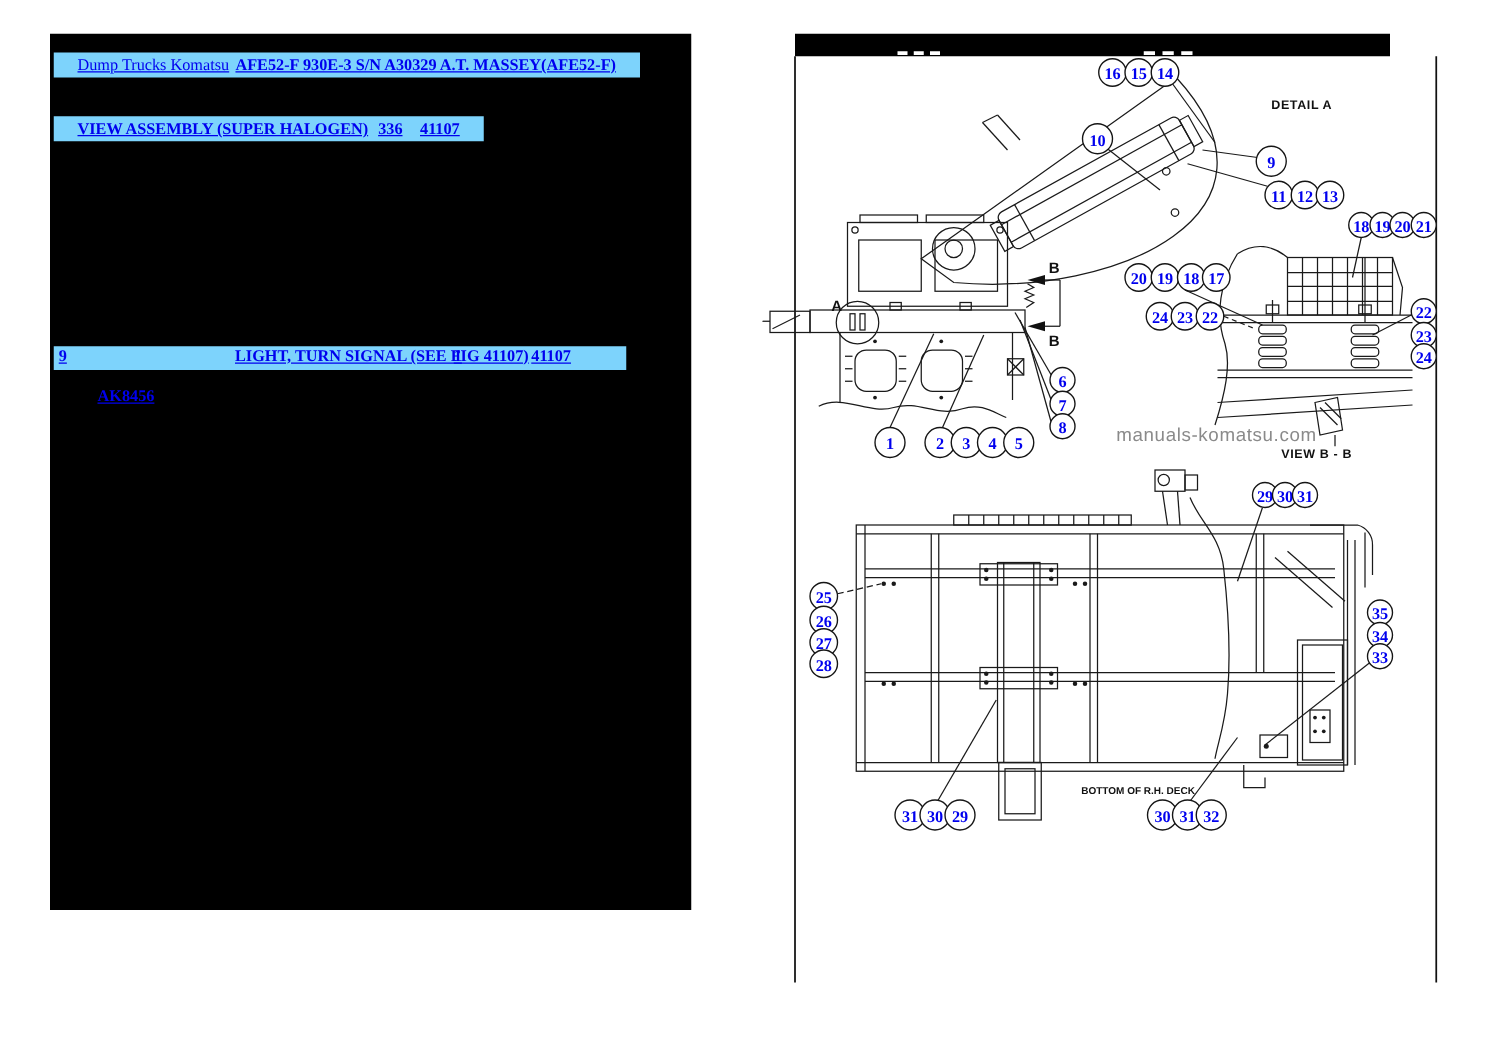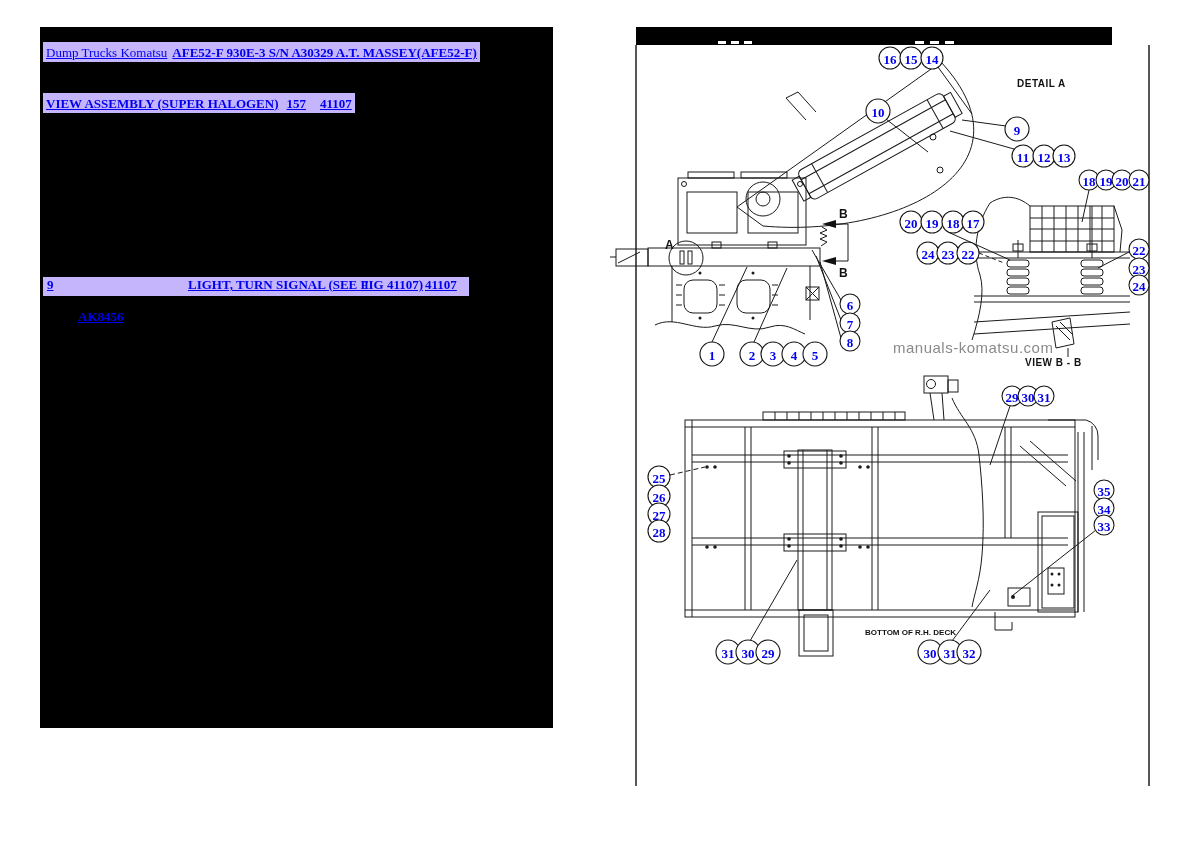--- a/index.html
+++ b/index.html
@@ -1,19 +1,19 @@
 <!DOCTYPE html>
 <html><head>
 <meta charset="utf-8">
 <style>
   html,body{margin:0;padding:0;background:#ffffff;}
   .page{position:relative;width:1190px;height:842px;background:#ffffff;overflow:hidden;
         font-family:"Liberation Serif",serif;}
   .left-panel{position:absolute;left:40px;top:27px;width:513px;height:701px;background:#000000;}
-  .stripe{position:absolute;background:#c4b5fd;white-space:nowrap;padding:1px 3px;}
+  .stripe{position:absolute;background:#7dd3fc;white-space:nowrap;padding:1px 19px;}
   .lnk{color:#0000ee;text-decoration:underline;font-size:13px;cursor:pointer;}
   .b{font-weight:bold;}
   .row3{height:17px;width:420px;}
   .row3 .cell{position:absolute;top:0;}
   svg text{font-family:"Liberation Sans",sans-serif;}
   .diag-label{font-weight:bold;font-size:10px;fill:#111;letter-spacing:0.5px;}
   .diag-label-sm{font-weight:bold;font-size:8px;fill:#111;}
   .marker{font-weight:bold;font-size:12px;fill:#111;}
   .watermark{font-size:15px;fill:#8a8a8a;letter-spacing:0.5px;}
   .co-circle{fill:#ffffff;stroke:#151515;stroke-width:1.1px;}
@@ -23,21 +23,21 @@
 </head>
 <body>
 
 <div class="page">
 
   <div class="left-panel">
     <div class="stripe" style="left:3px;top:15px;">
       <span class="lnk" style="padding-right:5px;">Dump Trucks Komatsu</span><span class="lnk b">AFE52-F 930E-3 S/N A30329 A.T. MASSEY(AFE52-F)</span>
     </div>
     <div class="stripe" style="left:3px;top:66px;">
-      <span class="lnk b">VIEW ASSEMBLY (SUPER HALOGEN)</span><span class="lnk b" style="margin-left:8px;">157</span><span class="lnk b" style="margin-left:14px;">41107</span>
+      <span class="lnk b">VIEW ASSEMBLY (SUPER HALOGEN)</span><span class="lnk b" style="margin-left:8px;">336</span><span class="lnk b" style="margin-left:14px;">41107</span>
     </div>
     <div class="stripe row3" style="left:3px;top:250px;">
       <span class="cell lnk b" style="left:4px;">9</span>
       <span class="cell lnk b" style="left:35px;margin-top:32px;">AK8456</span>
       <span class="cell lnk b" style="left:105px;margin-left:40px;">LIGHT, TURN SIGNAL (SEE FIG 41107)</span>
       <span class="cell lnk b" style="left:320px;">1</span>
       <span class="cell lnk b" style="left:382px;">41107</span>
     </div>
   </div>
 

